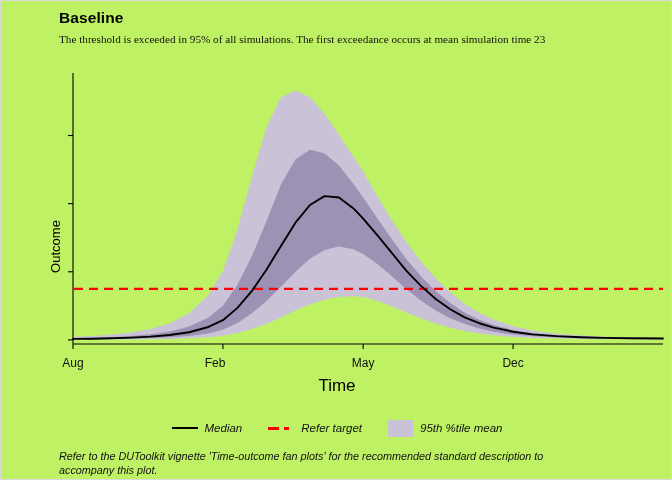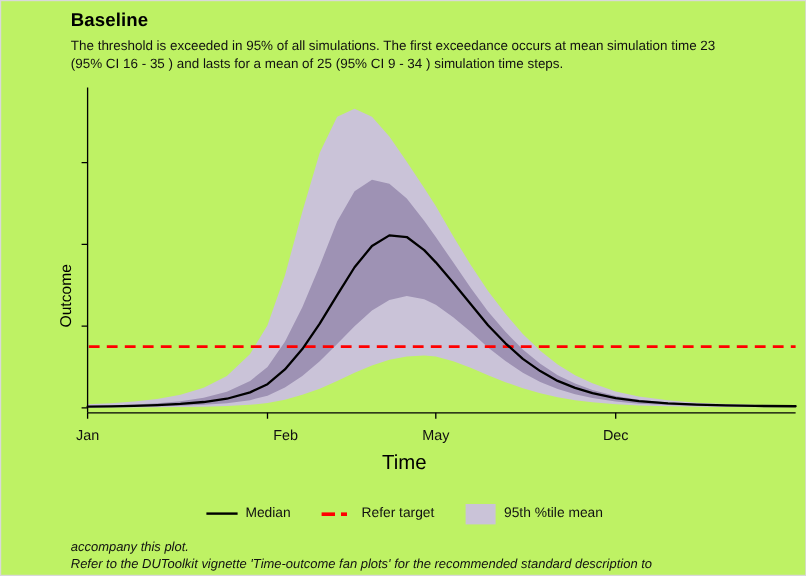--- a/index.html
+++ b/index.html
@@ -35,21 +35,21 @@
   }
   .subtitle {
     position: absolute;
     left: 58px;
     top: 31px;
     width: 600px;
     font-size: 11.2px;
     line-height: 15px;
     color: #111;
   }
-  .subtitle div { white-space: pre; }
+  .subtitle div { white-space: pre; font-family: Liberation Serif, serif; }
 
   
   #plot {
     position: absolute;
     left: 0;
     top: 70px;
     width: 672px;
     height: 300px;
   }
   #plot-svg {
@@ -104,20 +104,21 @@
   #legend {
     position: absolute;
     left: 0;
     top: 412px;
     width: 672px;
     height: 30px;
     display: flex;
     justify-content: center;
     align-items: center;
     gap: 26px;
+    font-style: italic;
   }
   .legend-item {
     display: flex;
     align-items: center;
     gap: 7px;
     font-size: 11.5px;
     color: #111;
   }
   .key-line {
     width: 26px;
@@ -157,21 +158,20 @@
 </style>
 </head>
 <body>
 
 <div id="page">
 
   <div class="title">Baseline</div>
 
   <div class="subtitle">
     <div>The threshold is exceeded in 95% of all simulations. The first exceedance occurs at mean simulation time 23</div>
-    <div>(95% CI 16 - 35 ) and lasts for a mean of 25 (95% CI 9 - 34 ) simulation time steps.</div>
   </div>
 
   <div id="plot">
     <svg id="plot-svg" width="672" height="300">
         <path d="M 72 265.8458549222798 L 91.34426229508196 264.960103626943 L 110.68852459016394 263.5974093264249 L 130.0327868852459 261.55336787564767 L 149.37704918032787 258.0103626943005 L 168.72131147540983 252.21891191709844 L 188.0655737704918 242.33937823834196 L 207.40983606557378 223.94300518134716 L 221.91803278688525 200.09585492227978 L 236.4262295081967 158.5336787564767 L 250.9344262295082 105.38860103626942 L 265.44262295081967 56.33160621761658 L 279.95081967213116 26.352331606217604 L 294.4590163934426 19.538860103626945 L 308.9672131147541 26.352331606217604 L 323.4754098360655 42.704663212435236 L 337.9836065573771 63.8264248704663 L 352.4918032786885 85.62953367875647 L 362.1639344262295 100.61917098445596 L 376.672131147541 125.82901554404145 L 391.1803278688525 149.6761658031088 L 405.6885245901639 171.47927461139898 L 420.1967213114754 190.55699481865287 L 434.7049180327869 207.25 L 449.2131147540984 221.21761658031087 L 463.72131147540983 232.80051813471502 L 478.2295081967213 241.6580310880829 L 492.7377049180328 248.47150259067357 L 512.0819672131148 255.14870466321244 L 531.4262295081967 259.50932642487044 L 555.6065573770492 262.64352331606216 L 579.7868852459017 264.5512953367876 L 603.9672131147541 265.64145077720207 L 628.1475409836066 266.3227979274611 L 662 266.73160621761656 L 662 268.43497409326426 L 628.1475409836066 268.36683937823835 L 603.9672131147541 268.23056994818654 L 579.7868852459017 268.0261658031088 L 555.6065573770492 267.6173575129534 L 531.4262295081967 266.9360103626943 L 512.0819672131148 265.9139896373057 L 492.7377049180328 264.27875647668395 L 478.2295081967213 262.43911917098444 L 463.72131147540983 260.05440414507774 L 449.2131147540984 256.7839378238342 L 434.7049180327869 252.559585492228 L 420.1967213114754 247.44948186528498 L 405.6885245901639 241.6580310880829 L 391.1803278688525 235.52590673575128 L 376.672131147541 230.07512953367876 L 362.1639344262295 226.12331606217617 L 352.4918032786885 225.30569948186528 L 337.9836065573771 225.98704663212436 L 323.4754098360655 228.71243523316062 L 308.9672131147541 233.4818652849741 L 294.4590163934426 239.6139896373057 L 279.95081967213116 246.42746113989637 L 265.44262295081967 252.90025906735752 L 250.9344262295082 258.0103626943005 L 236.4262295081967 262.0984455958549 L 221.91803278688525 264.8238341968912 L 207.40983606557378 266.3227979274611 L 188.0655737704918 267.34481865284977 L 168.72131147540983 267.889896373057 L 149.37704918032787 268.23056994818654 L 130.0327868852459 268.43497409326426 L 110.68852459016394 268.57124352331607 L 91.34426229508196 268.639378238342 L 72 268.7075129533679 Z" fill="#cac3d8" stroke="none"></path>
         <path d="M 72 267.27668393782386 L 91.34426229508196 266.86787564766837 L 110.68852459016394 266.1865284974093 L 130.0327868852459 265.0963730569948 L 149.37704918032787 263.3248704663213 L 168.72131147540983 260.39507772020727 L 188.0655737704918 255.55751295336788 L 207.40983606557378 246.42746113989637 L 221.91803278688525 234.84455958549222 L 236.4262295081967 213.72279792746116 L 250.9344262295082 185.1062176165803 L 265.44262295081967 150.35751295336786 L 279.95081967213116 113.56476683937822 L 294.4590163934426 88.35492227979273 L 308.9672131147541 78.81606217616581 L 323.4754098360655 82.22279792746113 L 337.9836065573771 94.48704663212436 L 352.4918032786885 112.88341968911917 L 362.1639344262295 126.51036269430051 L 376.672131147541 147.63212435233163 L 391.1803278688525 168.7538860103627 L 405.6885245901639 188.51295336787564 L 420.1967213114754 205.54663212435233 L 434.7049180327869 220.1955958549223 L 449.2131147540984 232.11917098445596 L 463.72131147540983 241.6580310880829 L 478.2295081967213 248.67590673575128 L 492.7377049180328 253.9222797927461 L 512.0819672131148 258.8961139896373 L 531.4262295081967 262.0984455958549 L 555.6065573770492 264.41502590673576 L 579.7868852459017 265.709585492228 L 603.9672131147541 266.52720207253884 L 628.1475409836066 267.0041450777202 L 662 267.34481865284977 L 662 268.09430051813473 L 628.1475409836066 267.9580310880829 L 603.9672131147541 267.6854922279793 L 579.7868852459017 267.27668393782386 L 555.6065573770492 266.59533678756475 L 531.4262295081967 265.36891191709844 L 512.0819672131148 263.5974093264249 L 492.7377049180328 260.7357512953368 L 478.2295081967213 257.46528497409327 L 463.72131147540983 253.10466321243524 L 449.2131147540984 247.24507772020726 L 434.7049180327869 239.6139896373057 L 420.1967213114754 229.73445595854923 L 405.6885245901639 218.49222797927462 L 391.1803278688525 205.54663212435233 L 376.672131147541 193.2823834196891 L 362.1639344262295 183.06217616580312 L 352.4918032786885 178.29274611398964 L 337.9836065573771 175.56735751295338 L 323.4754098360655 178.97409326424872 L 308.9672131147541 187.83160621761658 L 294.4590163934426 200.77720207253887 L 279.95081967213116 215.76683937823833 L 265.44262295081967 230.07512953367876 L 250.9344262295082 242.33937823834196 L 236.4262295081967 251.8782383419689 L 221.91803278688525 258.69170984455957 L 207.40983606557378 262.43911917098444 L 188.0655737704918 264.960103626943 L 168.72131147540983 266.3227979274611 L 149.37704918032787 267.140414507772 L 130.0327868852459 267.6854922279793 L 110.68852459016394 268.0261658031088 L 91.34426229508196 268.23056994818654 L 72 268.36683937823835 Z" fill="#9e92b4" stroke="none"></path>
         <line x1="73" y1="217.81088082901556" x2="662" y2="217.81088082901556" stroke="#ff0000" stroke-width="2.2" stroke-dasharray="9 6"></line>
         <polyline points="72,267.889896373057 91.34426229508196,267.6854922279793 110.68852459016394,267.27668393782386 130.0327868852459,266.66347150259065 149.37704918032787,265.64145077720207 168.72131147540983,264.00621761658033 188.0655737704918,261.28082901554404 207.40983606557378,255.9663212435233 221.91803278688525,249.15284974093265 236.4262295081967,236.88860103626945 250.9344262295082,219.85492227979273 265.44262295081967,198.73316062176167 279.95081967213116,174.88601036269432 294.4590163934426,151.72020725388603 308.9672131147541,134.00518134715026 323.4754098360655,125.1476683937824 337.9836065573771,126.51036269430051 352.4918032786885,137.41191709844557 362.1639344262295,147.63212435233163 376.672131147541,164.6658031088083 391.1803278688525,182.38082901554404 405.6885245901639,200.09585492227978 420.1967213114754,215.08549222797927 434.7049180327869,228.03108808290156 449.2131147540984,238.25129533678756 463.72131147540983,246.42746113989637 478.2295081967213,252.21891191709844 492.7377049180328,256.6476683937824 512.0819672131148,260.7357512953368 531.4262295081967,263.3248704663213 555.6065573770492,265.1645077720207 579.7868852459017,266.1865284974093 603.9672131147541,266.86787564766837 628.1475409836066,267.27668393782386 662,267.5492227979275" fill="none" stroke="#000000" stroke-width="1.9" stroke-linejoin="round" stroke-linecap="round"></polyline>
         <line x1="72" y1="2" x2="72" y2="273" stroke="#000000" stroke-width="1.1"></line>
         <line x1="72" y1="273" x2="662" y2="273" stroke="#000000" stroke-width="1.1"></line>
@@ -182,22 +182,22 @@
         <line x1="72" y1="273" x2="72" y2="278" stroke="#000000" stroke-width="1.1"></line>
         <line x1="221.91803278688525" y1="273" x2="221.91803278688525" y2="278" stroke="#000000" stroke-width="1.1"></line>
         <line x1="362.1639344262295" y1="273" x2="362.1639344262295" y2="278" stroke="#000000" stroke-width="1.1"></line>
         <line x1="512.0819672131148" y1="273" x2="512.0819672131148" y2="278" stroke="#000000" stroke-width="1.1"></line>
       </svg>
     <div id="ytick-labels"></div>
     <div class="axis-title-y">Outcome</div>
   </div>
 
   <div id="xtick-labels">
-      <div class="xtick-label" style="left: 72px;">Jan</div>
-      <div class="xtick-label" style="left: 237px;">Feb</div>
+      <div class="xtick-label" style="left: 72px;">Aug</div>
+      <div class="xtick-label" style="left: 214px;">Feb</div>
       <div class="xtick-label" style="left: 362.164px;">May</div>
       <div class="xtick-label" style="left: 512.082px;">Dec</div>
     </div>
   <div class="axis-title-x">Time</div>
 
   <div id="legend">
     <div class="legend-item">
       <span class="key-line"></span>
       <span>Median</span>
     </div>
@@ -205,17 +205,17 @@
       <span class="key-dash"></span>
       <span>Refer target</span>
     </div>
     <div class="legend-item">
       <span class="key-box" id="swatch95" style="background: rgb(202, 195, 216);"></span>
       <span>95th %tile mean</span>
     </div>
   </div>
 
   <div class="footer">
+    <div>Refer to the DUToolkit vignette 'Time-outcome fan plots' for the recommended standard description to</div>
     <div>accompany this plot.</div>
-    <div>Refer to the DUToolkit vignette 'Time-outcome fan plots' for the recommended standard description to</div>
   </div>
 
 </div>
 
 </body></html>

